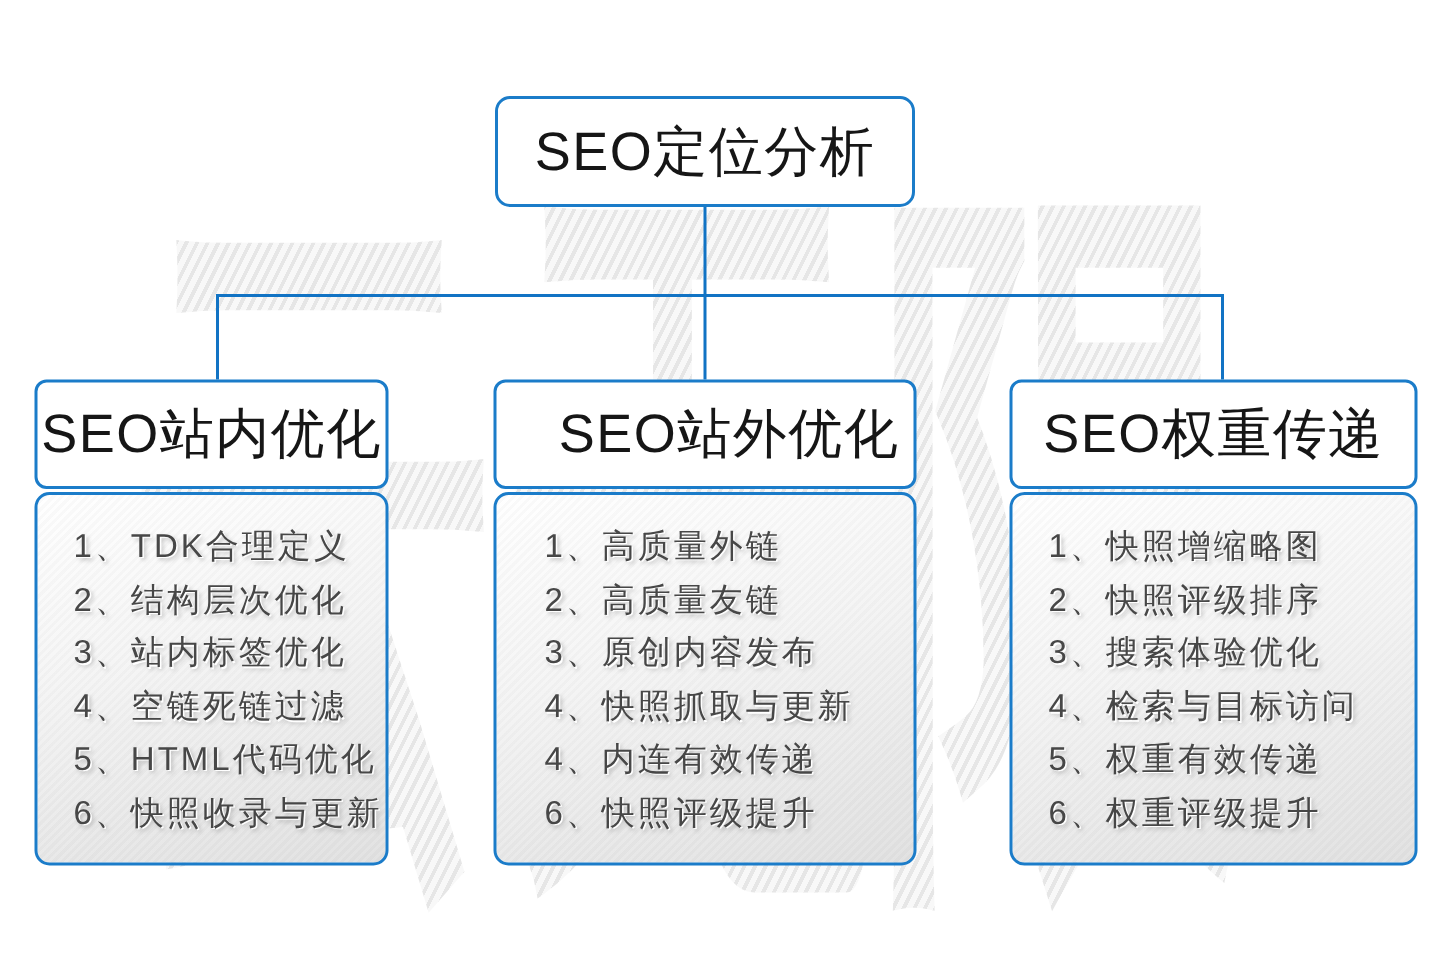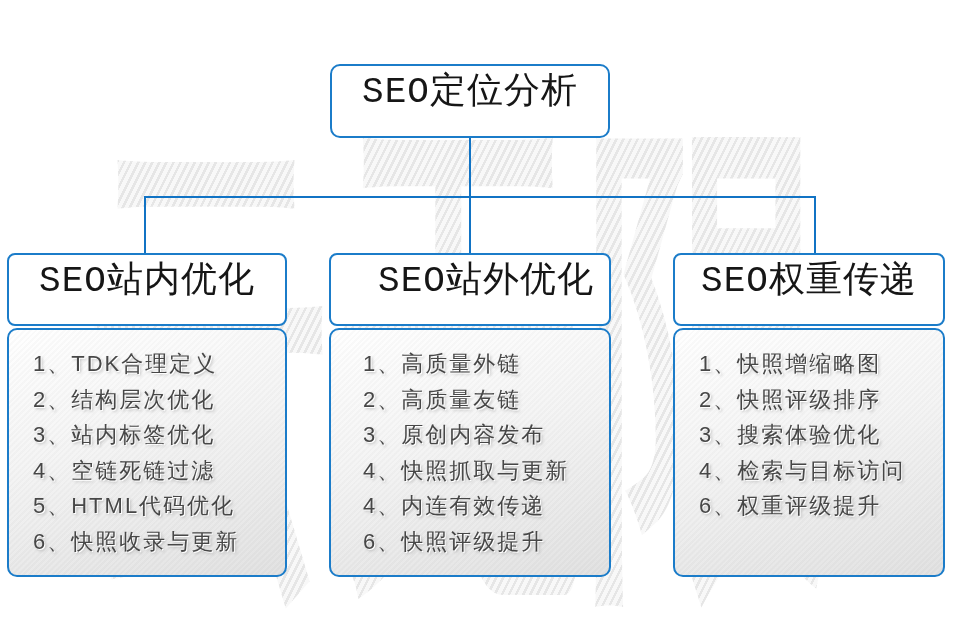--- a/index.html
+++ b/index.html
@@ -47,25 +47,25 @@
   .vline { width: 2px; }
   .hline { height: 2px; }
 
   
   .node {
     position: absolute;
     box-sizing: border-box;
     background: #ffffff;
     border: 2px solid #1b7cc9;
     display: flex;
+    align-items: center;
     justify-content: center;
     color: #161616;
     z-index: 2;
     white-space: nowrap;
-    font-family: Liberation Mono, monospace;
   }
   .node-root {
     left: 330px; top: 64px;
     width: 280px; height: 74px;
     border-radius: 10px;
     font-size: 36px;
     letter-spacing: 1px;
   }
   .col-header {
     top: 253px; height: 73px;
@@ -89,21 +89,21 @@
   .list-item {
     font-size: 22px;
     line-height: 35.5px;
     letter-spacing: 2px;
     color: #474747;
     text-shadow: 1px 1px 0 #ffffff, 2px 2px 3px rgba(120,120,120,0.45);
     white-space: nowrap;
   }
 
   
-  .c0 { left: 7px;   width: 280px; }
+  .c0 { left: 23px;   width: 236px; }
   .c1 { left: 329px; width: 282px; padding-left: 32px; }
   .c2 { left: 673px; width: 272px; }
 </style>
 </head>
 <body>
 
 <div class="canvas">
 
   <div class="watermark">云无限</div>
 
@@ -142,16 +142,17 @@
   </div>
 
   <div class="node col-header c2">
     <span>SEO权重传递</span>
   </div>
   <div class="col-list c2">
     <div class="list-item">1、快照增缩略图</div>
     <div class="list-item">2、快照评级排序</div>
     <div class="list-item">3、搜索体验优化</div>
     <div class="list-item">4、检索与目标访问</div>
+    <div class="list-item">5、权重有效传递</div>
     <div class="list-item">6、权重评级提升</div>
   </div>
 
 </div>
 
 </body></html>

